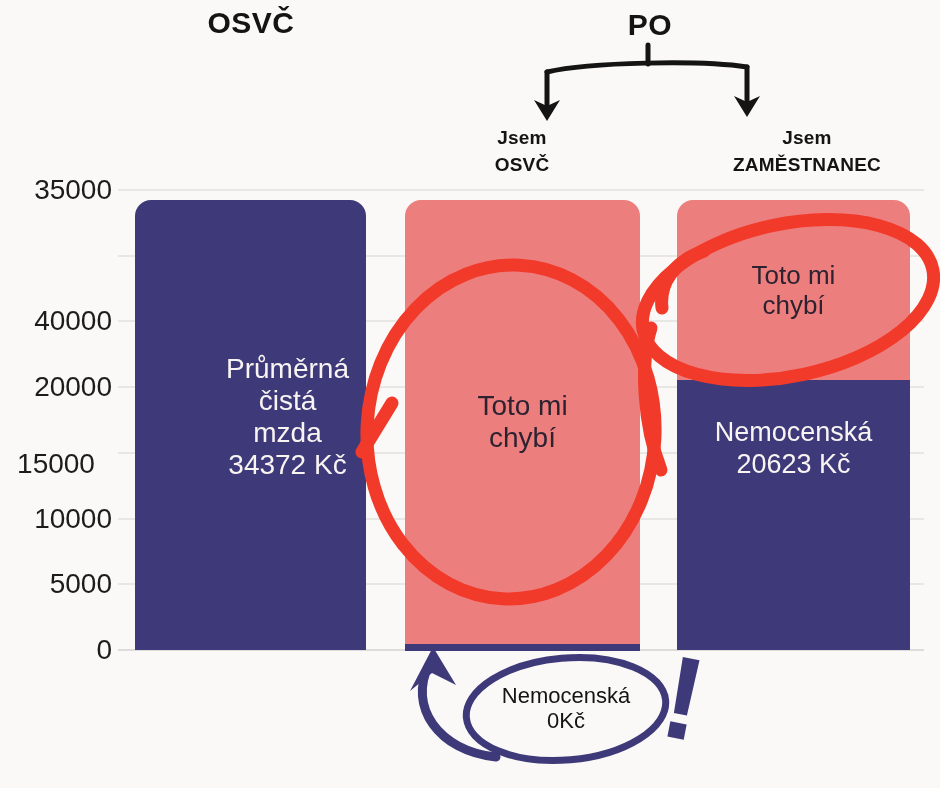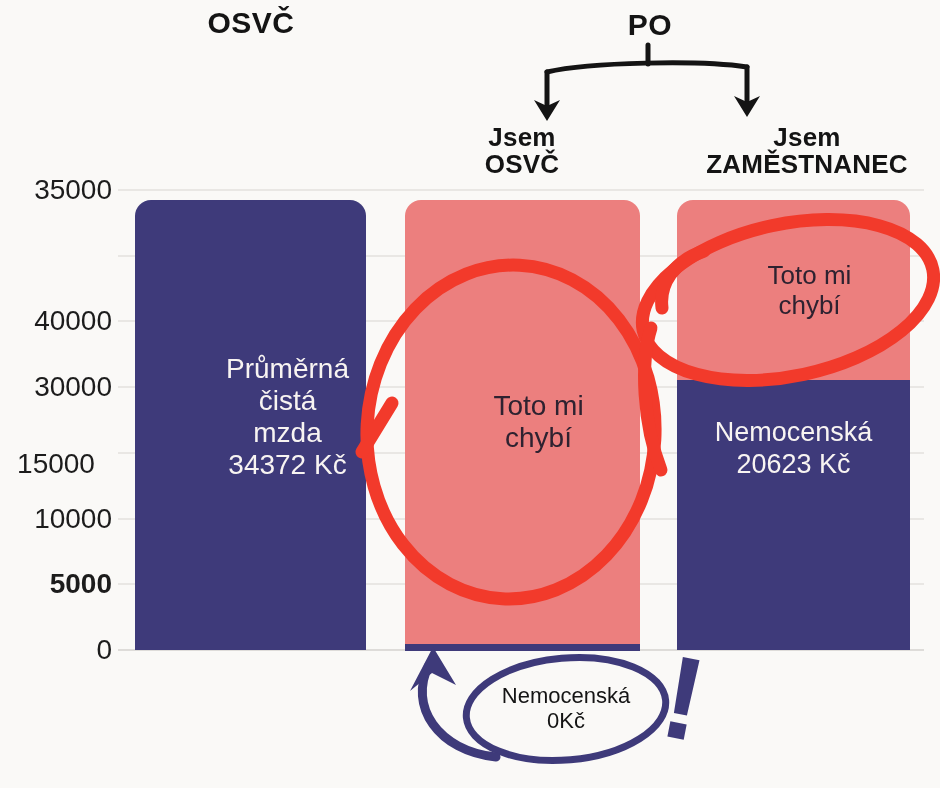--- a/index.html
+++ b/index.html
@@ -9,21 +9,21 @@
     background:var(--c-bg,#faf9f7);
   }
   .abs{position:absolute;}
   .pre{white-space:pre-line;}
   
   .main-title{
     font-size:30px; font-weight:800; color:var(--c-black,#141414);
     text-align:center; letter-spacing:.5px;
   }
   .sub-title{
-    font-size:26px; font-weight:800; color:var(--c-black,#141414);
+    font-size:19px; font-weight:800; color:var(--c-black,#141414);
     text-align:center; line-height:27px; letter-spacing:.2px;
   }
   
   .y-tick{
     width:112px; text-align:right; font-size:28px; color:#1c1c1c;
     line-height:32px; left:0;
   }
   .gridline{
     left:118px; width:806px; height:2px; background:var(--c-grid,#e9e7e4);
   }
@@ -31,21 +31,21 @@
   .bar{border-radius:16px 16px 0 0;}
   .bar-navy{background:var(--c-navy,#3e3a7a);}
   .bar-pink{background:var(--c-pink,#ec7f7e);}
   .seg{border-radius:0;}
   .bar-label{
     display:flex; align-items:center; justify-content:center;
     text-align:center; width:100%; height:100%;
     font-size:28px; line-height:32px;
   }
   .lbl-light{color:var(--c-light,#f8f4f2);}
-  .lbl-dark{color:var(--c-dark,#2e2230);padding-left:16px;}
+  .lbl-dark{color:var(--c-dark,#2e2230);}
   
   #overlay{position:absolute; left:0; top:0; pointer-events:none;}
   .s-black{stroke:var(--c-black,#141414); stroke-width:5; fill:none; stroke-linecap:round; stroke-linejoin:round;}
   .f-black{fill:var(--c-black,#141414); stroke:none;}
   .s-red{stroke:var(--c-red,#f23a2b); stroke-width:13; fill:none; stroke-linecap:round;}
   .s-navy{stroke:var(--c-navy,#3e3a7a); stroke-width:7; fill:none; stroke-linecap:round;}
   .s-navy-arrow{stroke:var(--c-navy,#3e3a7a); stroke-width:9; fill:none; stroke-linecap:round;}
   .f-navy{fill:var(--c-navy,#3e3a7a); stroke:none;}
   .note-text{
     width:200px; text-align:center; font-size:22px; line-height:25px;
@@ -65,24 +65,24 @@
   <div class="abs gridline" style="top:255px;"></div>
   <div class="abs gridline" style="top:320px;"></div>
   <div class="abs gridline" style="top:386px;"></div>
   <div class="abs gridline" style="top:452px;"></div>
   <div class="abs gridline" style="top:518px;"></div>
   <div class="abs gridline" style="top:583px;"></div>
   <div class="abs gridline" style="top:649px; background:#dedcd9;"></div>
 
   <div class="abs y-tick" style="top:174px;">35000</div>
   <div class="abs y-tick" style="top:305px;">40000</div>
-  <div class="abs y-tick" style="top:371px;">30000</div>
+  <div class="abs y-tick" style="top:371px;">20000</div>
   <div class="abs y-tick" style="top:448px;text-align:center;">15000</div>
   <div class="abs y-tick" style="top:503px;">10000</div>
-  <div class="abs y-tick" style="top:568px;font-weight:bold;">5000</div>
+  <div class="abs y-tick" style="top:568px;">5000</div>
   <div class="abs y-tick" style="top:634px;">0</div>
 
   <div class="abs main-title" style="left:135px; width:232px; top:6px;">OSVČ</div>
   <div class="abs main-title" style="left:598px; width:104px; top:8px;">PO</div>
   <div class="abs sub-title pre" style="left:422px; width:200px; top:124px;">Jsem
 OSVČ</div>
   <div class="abs sub-title pre" style="left:659px; width:296px; top:124px;">Jsem
 ZAMĚSTNANEC</div>
 
   <div class="abs bar bar-navy" style="left:135px; top:200px; width:231px; height:450px;">

